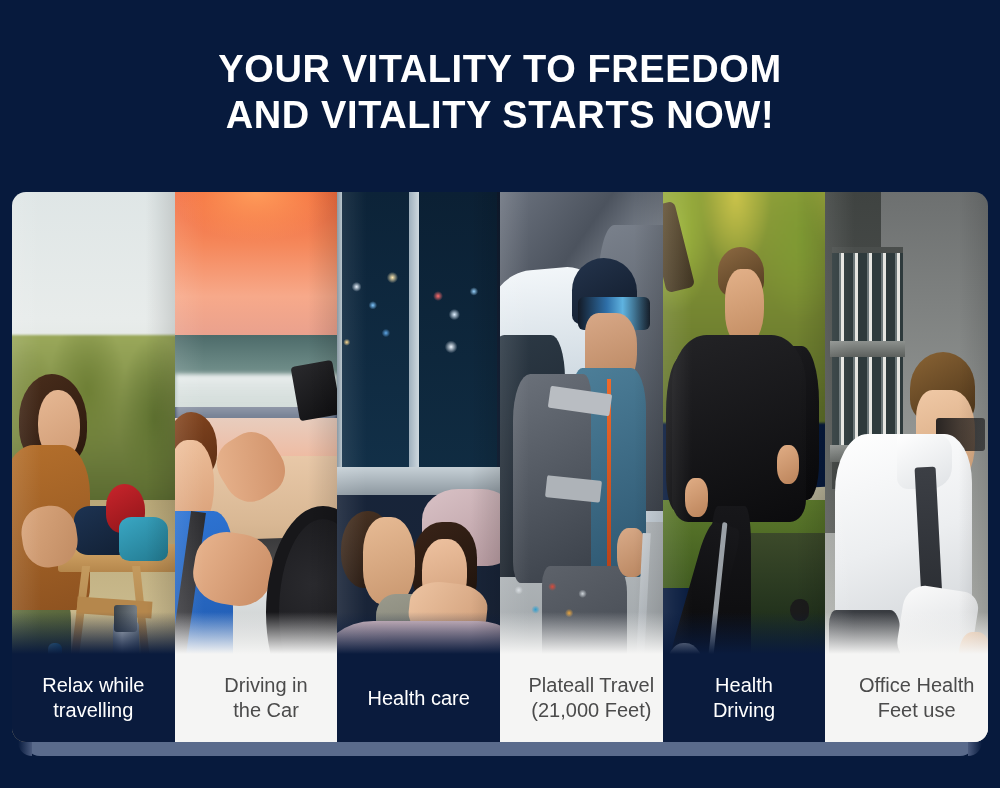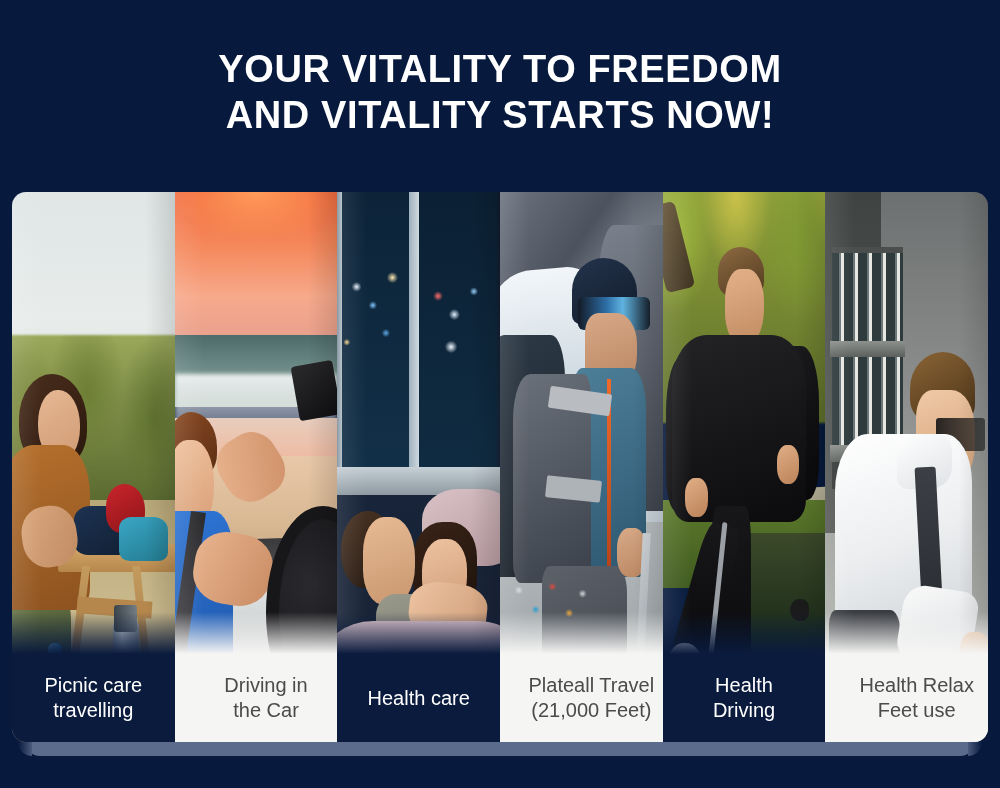--- a/index.html
+++ b/index.html
@@ -394,21 +394,21 @@
         <div class="lay tealbag"></div>
       <div class="lay arm"></div>
       <div class="lay bottleA"></div>
         <div class="lay flask"></div>
         <div class="lay flaskcap"></div>
     </div>
     <div class="sheen"></div>
     <div class="capfade dark"></div>
     <div class="cap dark">
       <span class="txt">
-        <span>Picnic care</span><br>
+        <span>Relax while</span><br>
         <span>travelling</span>
       </span>
     </div>
   </div>
 
   <div class="panel p2">
     <div class="art">
       <div class="lay sky"></div>
         <div class="lay skyglow"></div>
       <div class="lay sea"></div>
@@ -550,19 +550,19 @@
       <div class="lay arm"></div>
         <div class="lay hand"></div>
       <div class="lay desk"></div>
         <div class="lay paper"></div>
         <div class="lay laptop"></div>
     </div>
     <div class="sheen"></div>
     <div class="capfade light"></div>
     <div class="cap light">
       <span class="txt">
-        <span>Health Relax</span><br>
+        <span>Office Health</span><br>
         <span>Feet use</span>
       </span>
     </div>
   </div>
 
 </div>
 
 </body></html>

